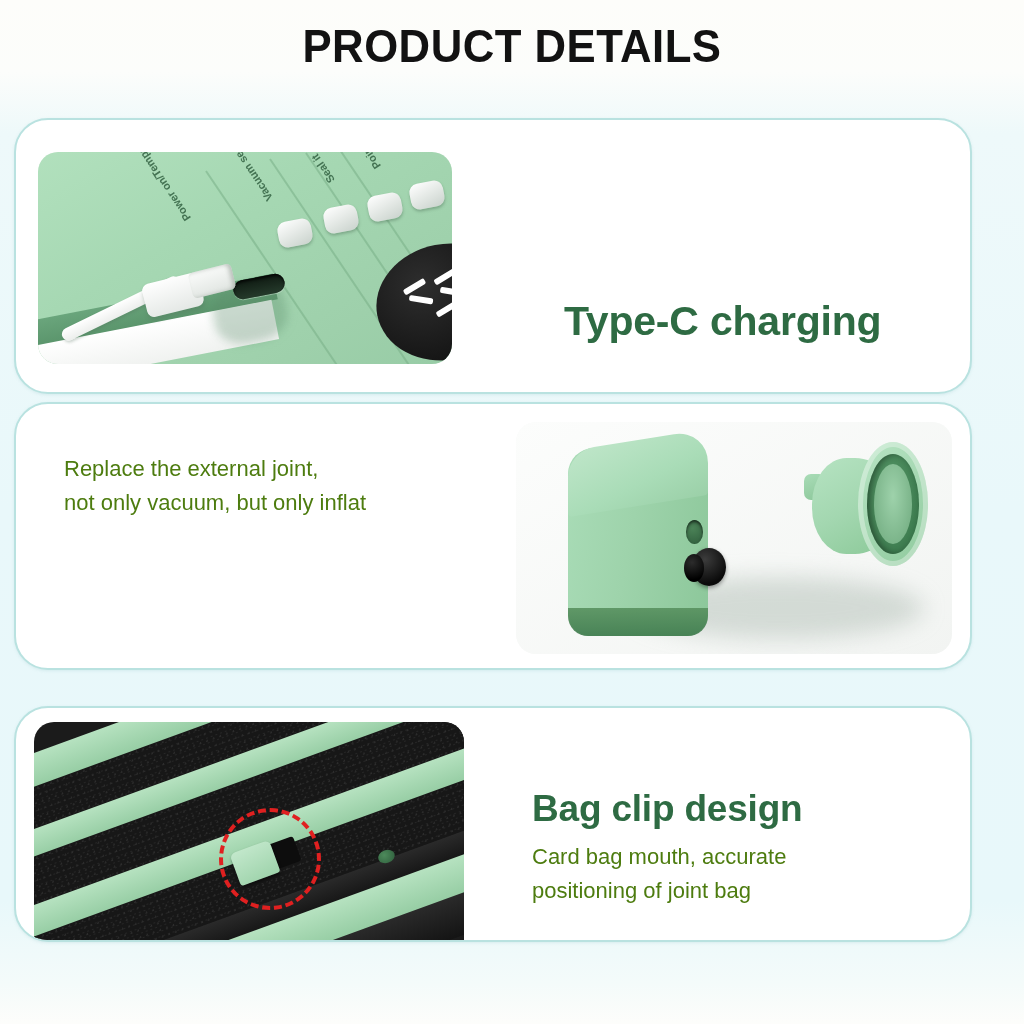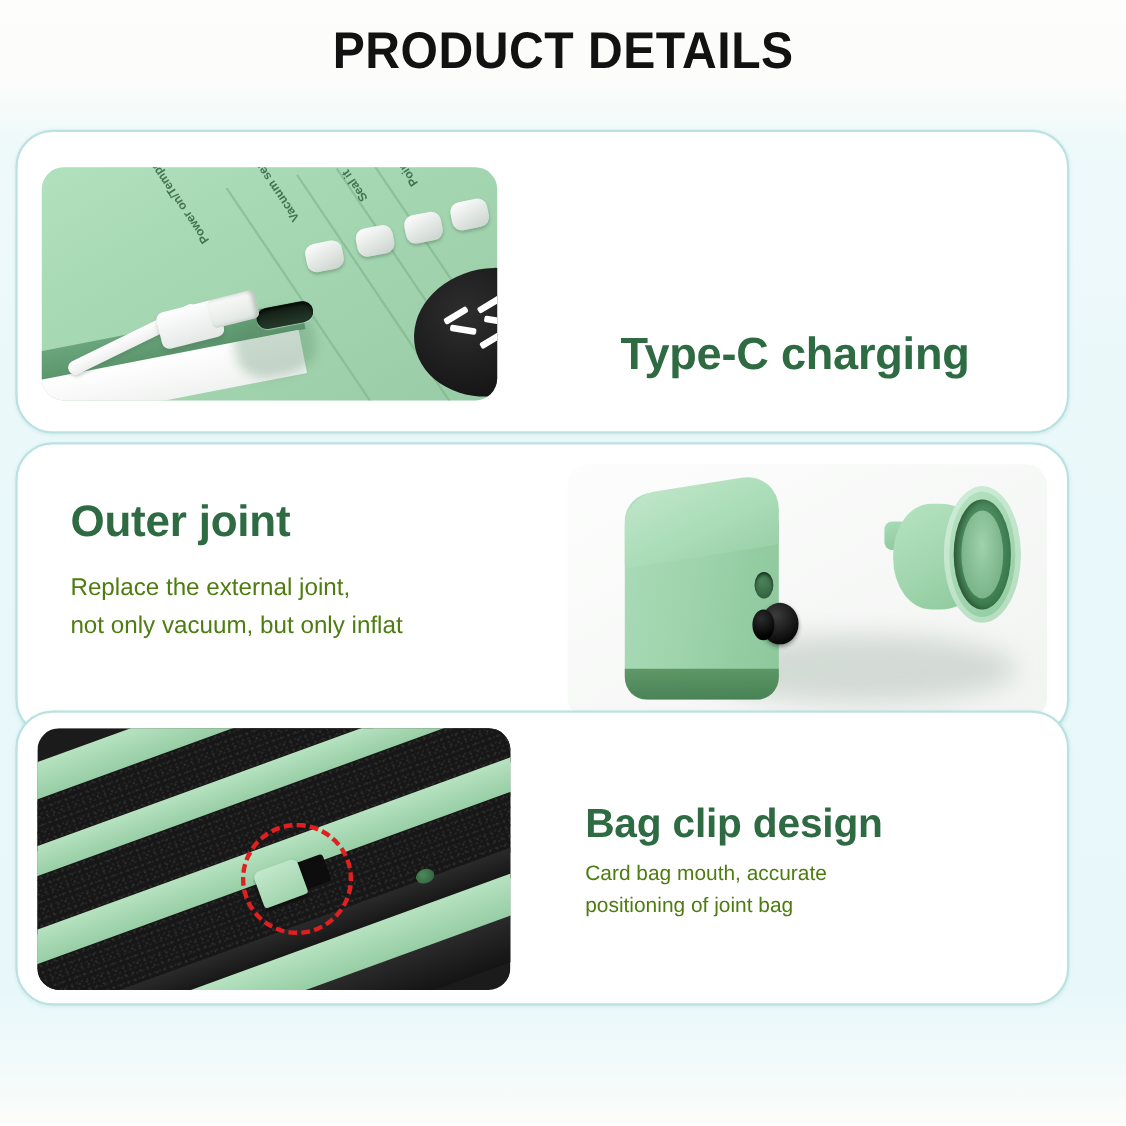--- a/index.html
+++ b/index.html
@@ -45,21 +45,21 @@
     width: 958px;
     background: #ffffff;
     border: 2px solid #b9e2e0;
     border-radius: 34px;
     box-sizing: border-box;
     box-shadow: 0 1px 3px rgba(150,200,205,0.25);
     overflow: hidden;
   }
   #panel-1 { top: 118px;  height: 276px; }
   #panel-2 { top: 402px;  height: 268px; }
-  #panel-3 { top: 646px;  height: 268px; }
+  #panel-3 { top: 706px;  height: 236px; }
 
   
   .photo {
     position: absolute;
     border-radius: 20px;
     overflow: hidden;
     background: #f3f5f3;
   }
   #photo-1 { left: 22px; top: 32px; width: 414px; height: 212px; }
   #photo-2 { left: 500px; top: 18px; width: 436px; height: 232px; background:#fafbfa;}
@@ -309,21 +309,21 @@
 
   #text-1 { left: 520px; top: 178px; margin-left: 28px; }
   #text-1 .heading { font-size: 41px; }
 
   #text-2 { left: 62px; top: 462px; }
   #text-2 .heading { font-size: 40px; margin-bottom: 20px; }
   #text-2 .body-text { font-size: 22px; }
 
   #text-3 { left: 534px; top: 758px; }
   #text-3 .heading { font-size: 37px; margin-bottom: 10px; }
-  #text-3 .body-text { font-size: 19px; }
+  #text-3 .body-text { font-size: 22px; }
 </style>
 </head>
 <body>
 
 <div class="page-title">PRODUCT DETAILS</div>
 
 <div class="panel" id="panel-1">
 
   <div class="photo" id="photo-1">
     <div class="p1-body"></div>
@@ -363,21 +363,20 @@
   </div>
 
   <div class="txt" id="text-1">
     <div class="heading">Type-C charging</div>
   </div>
 </div>
 
 <div class="panel" id="panel-2">
 
   <div class="txt" id="text-2" style="left:48px; top:48px;">
-    <div class="heading">Outer joint</div>
     <div class="body-text">Replace the external joint,</div>
     <div class="body-text">not only vacuum, but only inflat</div>
   </div>
 
   <div class="photo" id="photo-2">
     <div class="p2-bg"></div>
     <div class="p2-shadow"></div>
     <div class="p2-unit"></div>
     <div class="p2-unit-top"></div>
     <div class="p2-unit-base"></div>

